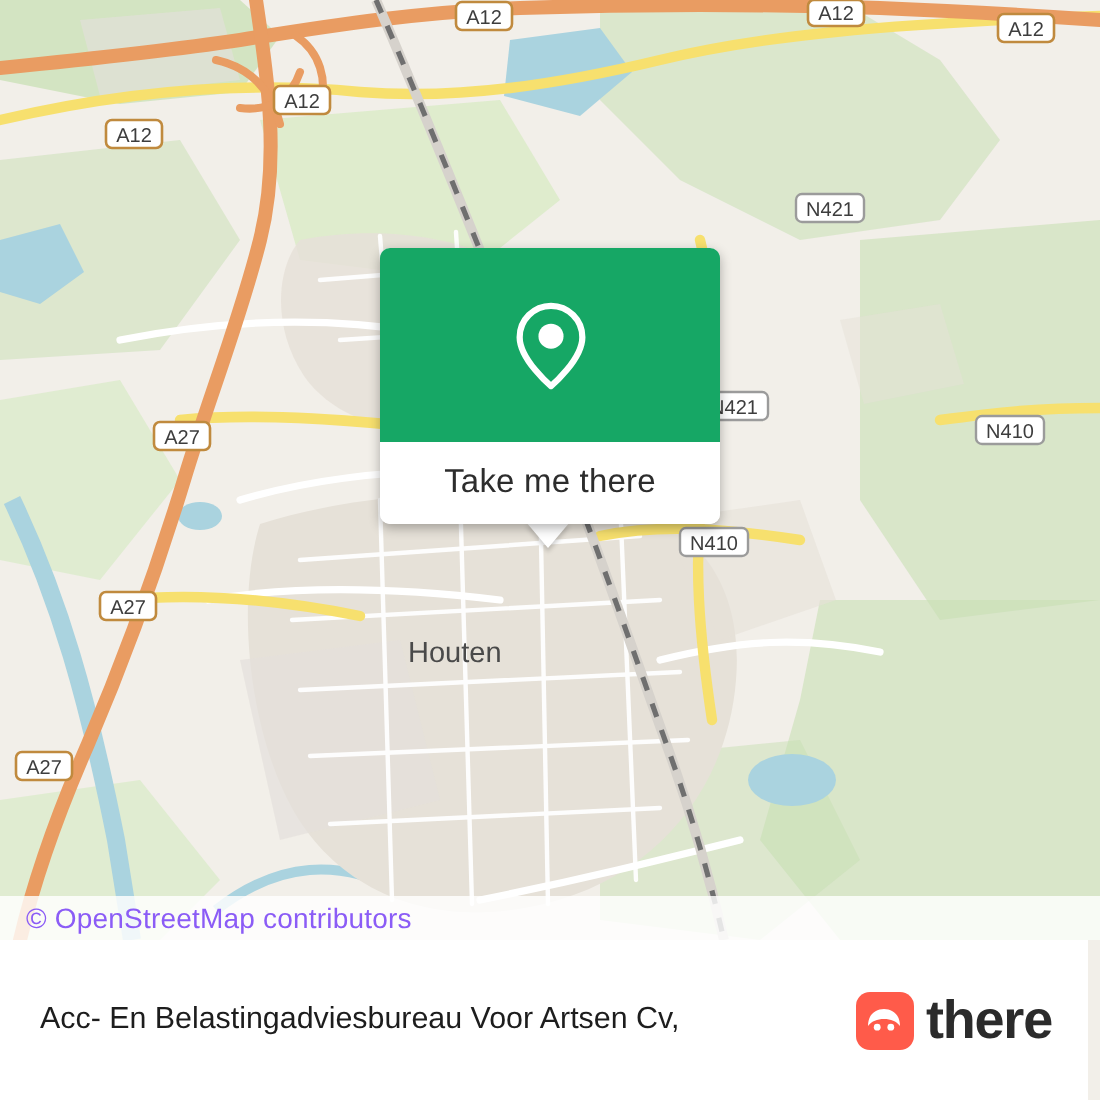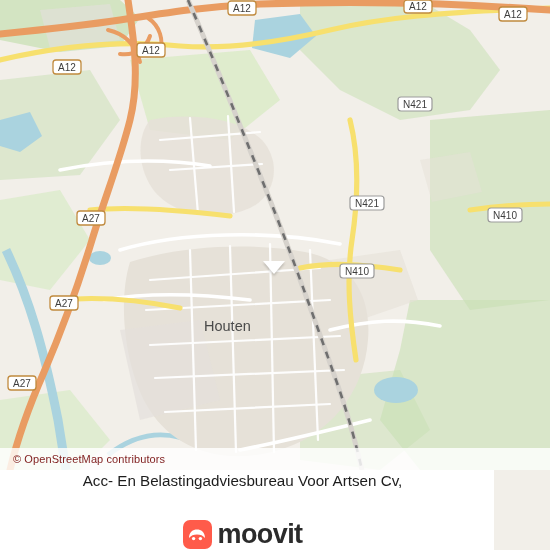--- a/index.html
+++ b/index.html
@@ -39,22 +39,22 @@
     bottom: 0;
     width: 550px;
     height: 22px;
     background: rgba(255,255,255,0.82);
     display: flex;
     align-items: center;
     box-sizing: border-box;
     padding-left: 13px;
   }
   .attribution span {
-    font-size: 11px;
-    color: #7f1d1d;
+    font-size: 14px;
+    color: #8b5cf6;
     letter-spacing: 0.1px;
   }
 
   
   .popup {
     position: absolute;
     left: 190px;
     top: 124px;
     width: 170px;
     border-radius: 5px;
@@ -96,29 +96,28 @@
     border-right: 11px solid transparent;
     border-top: 13px solid #ffffff;
     filter: drop-shadow(0 2px 1px rgba(0,0,0,0.18));
   }
 
   
   .footer {
     position: absolute;
     left: 0;
     top: 470px;
-    width: 494px;
+    width: 544px;
     height: 80px;
     background: #ffffff;
     box-sizing: border-box;
     display: flex;
     align-items: center;
     justify-content: space-between;
-    padding: 0 18px 0 9px;
-    flex-direction: column;
+    padding: 0 18px 0 20px;
   }
   .footer-text {
     font-size: 15.2px;
     line-height: 22px;
     color: #1d1d1d;
     max-width: 380px;
   }
   .footer-text .line2 { display: block; }
   .brand {
     display: flex;
@@ -308,35 +307,46 @@
 
         <g>
             <rect x="8" y="376" width="28" height="14" rx="3" fill="#ffffff" stroke="#c08a3e" stroke-width="1.3"></rect>
             <text x="22" y="387" font-size="10" text-anchor="middle" fill="#3d3d3d">A27</text>
           </g>
       </g>
     </svg>
 
     <div class="popup-tail"></div>
 
+    <div class="popup">
+      <div class="popup-top">
+        <svg class="popup-pin" viewBox="0 0 48 48">
+          <path d="M24 4 C15.2 4 8 11.2 8 20 C8 31.5 24 45 24 45 C24 45 40 31.5 40 20 C40 11.2 32.8 4 24 4 Z" fill="none" stroke="#ffffff" stroke-width="3.2" stroke-linejoin="round"></path>
+          <circle cx="24" cy="19.5" r="6.4" fill="#ffffff"></circle>
+        </svg>
+      </div>
+      <div class="popup-btn">
+        <span>Take me there</span>
+      </div>
+    </div>
 
     <div class="attribution">
       <span>© OpenStreetMap contributors</span>
     </div>
   </div>
 
   <div class="footer">
     <div class="footer-text">
       <span>Acc- En Belastingadviesbureau Voor Artsen Cv,</span>
     </div>
     <div class="brand">
       <div class="brand-mark">
         <svg width="20" height="16" viewBox="0 0 20 16">
           <path d="M2 11 C2 5 6 2.5 10 2.5 C14 2.5 18 5 18 11 C16 8.5 13.5 7.5 10 7.5 C6.5 7.5 4 8.5 2 11 Z" fill="#ffffff"></path>
           <circle cx="6.6" cy="11.6" r="1.7" fill="#ffffff"></circle>
           <circle cx="13.4" cy="11.6" r="1.7" fill="#ffffff"></circle>
         </svg>
       </div>
-      <div class="brand-word">moovit</div>
+      <div class="brand-word">there</div>
     </div>
   </div>
 
 </div>
 
 </body></html>

